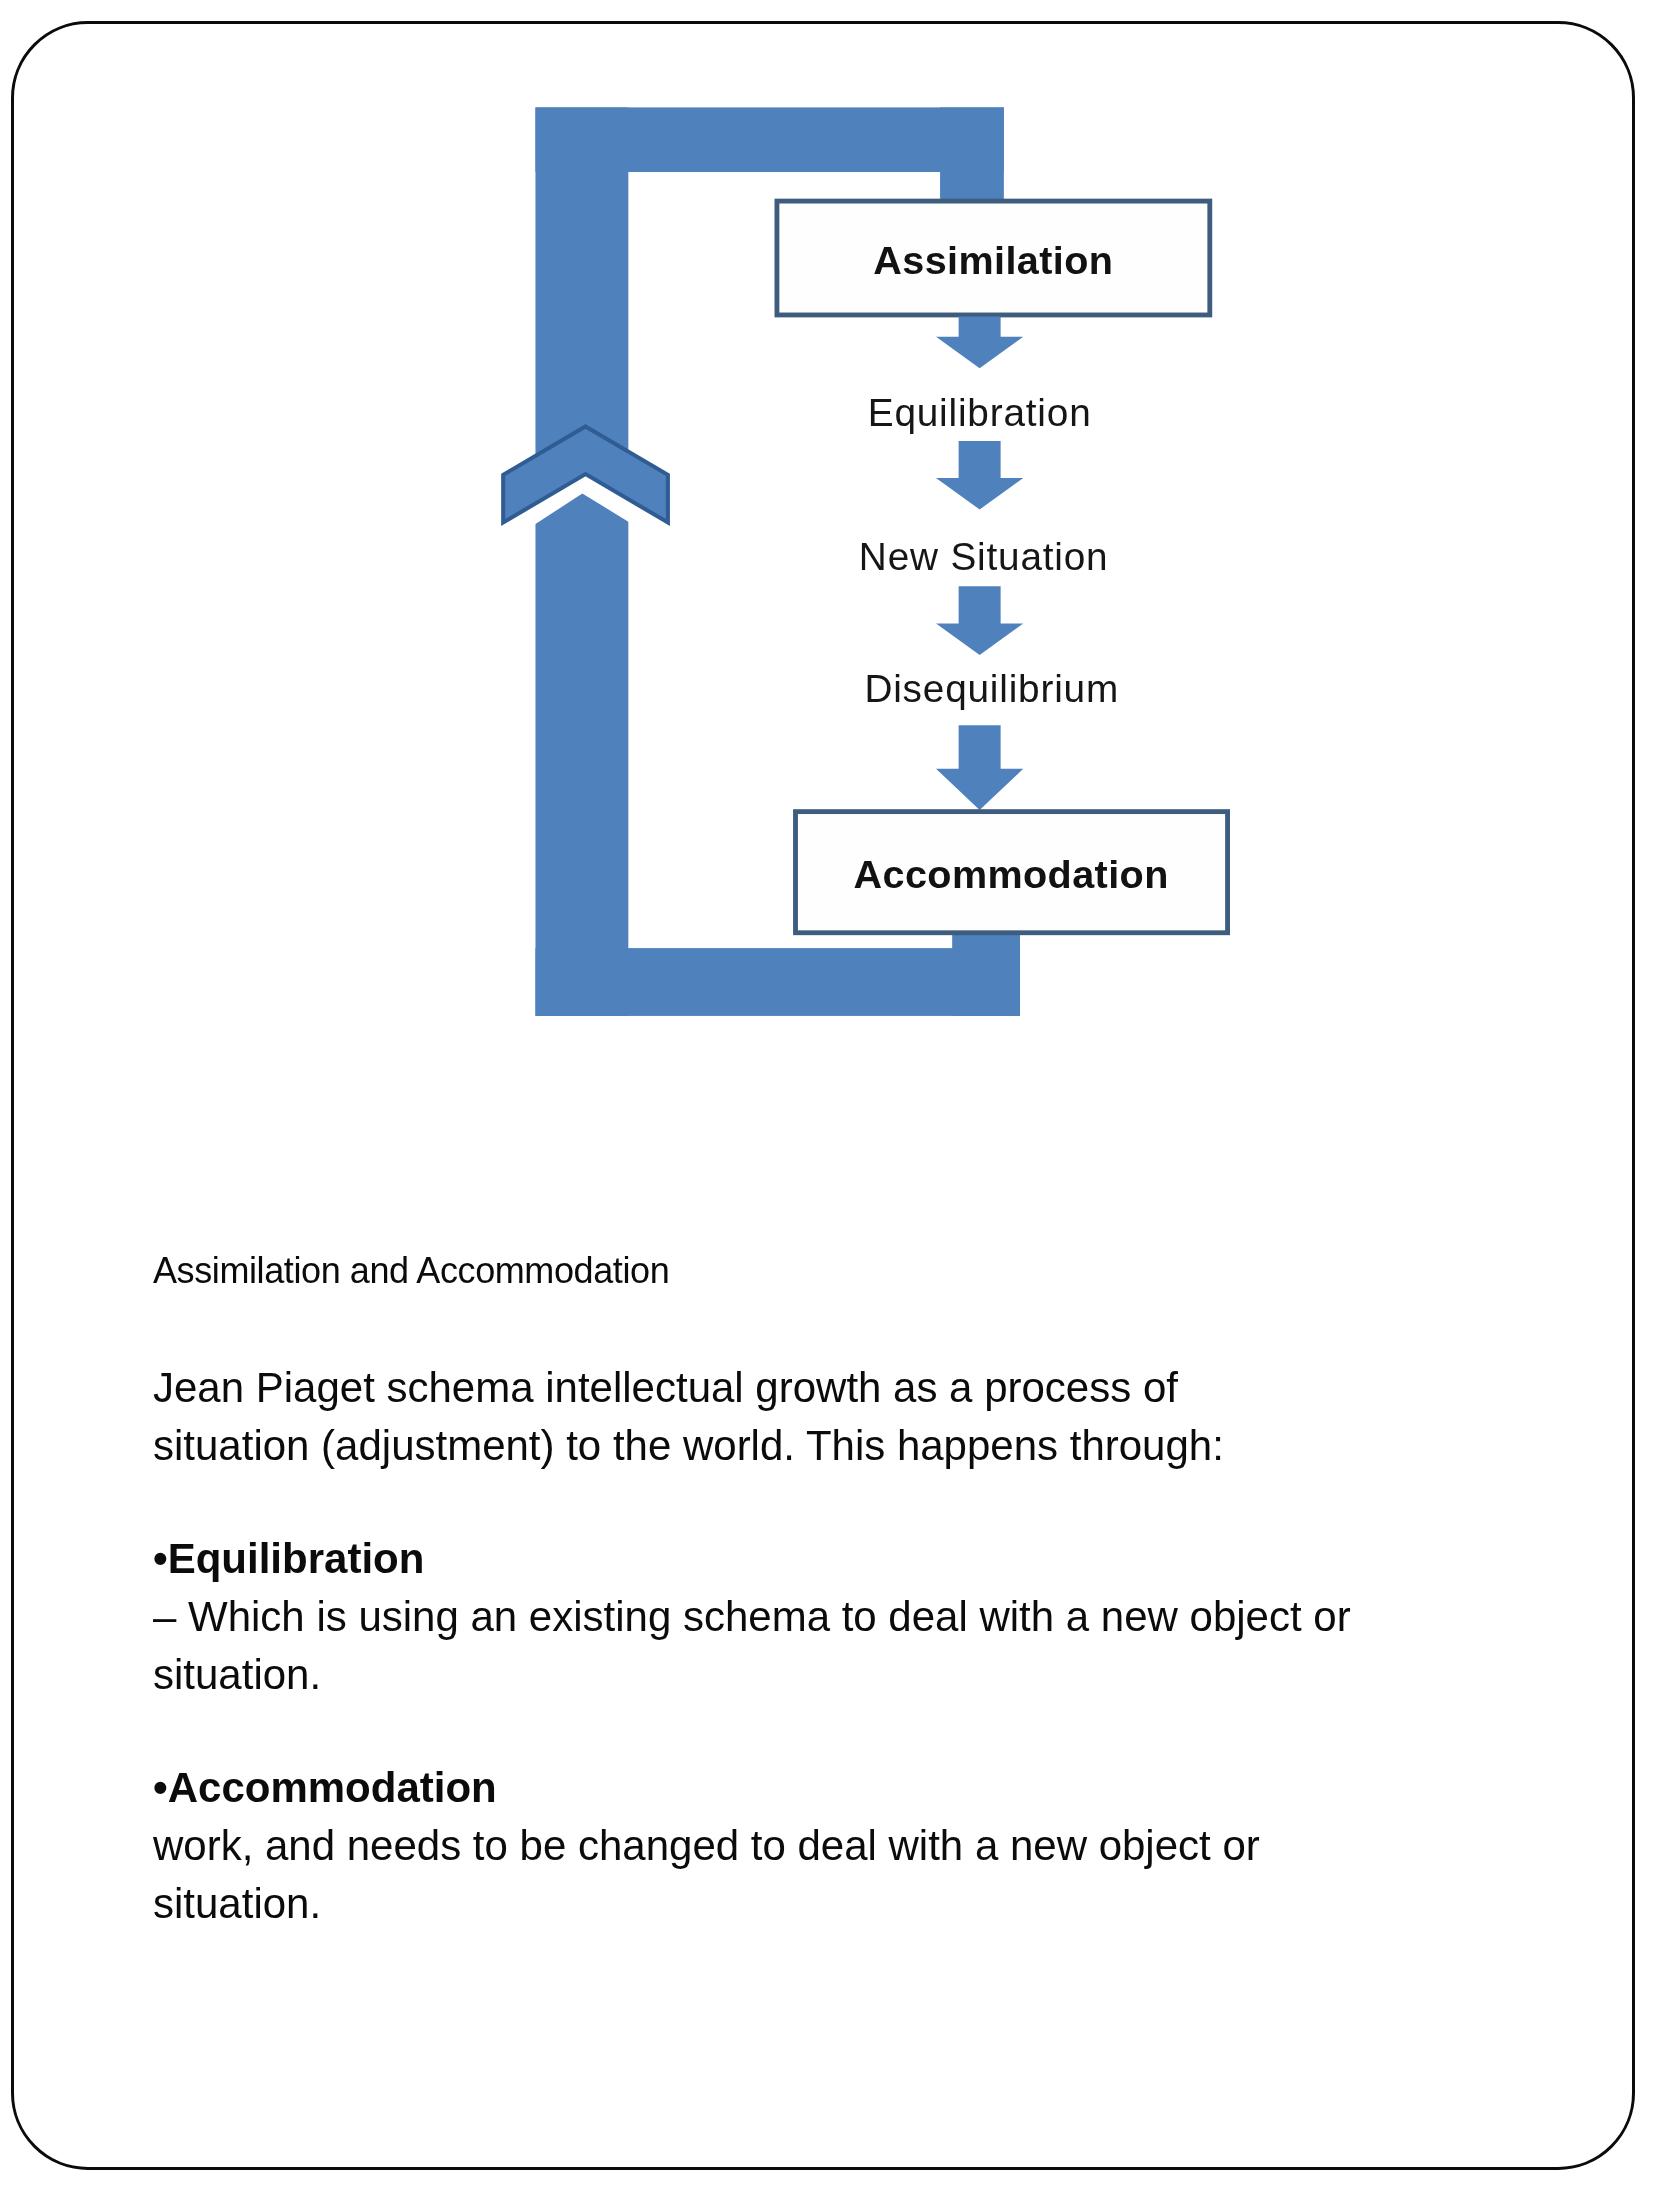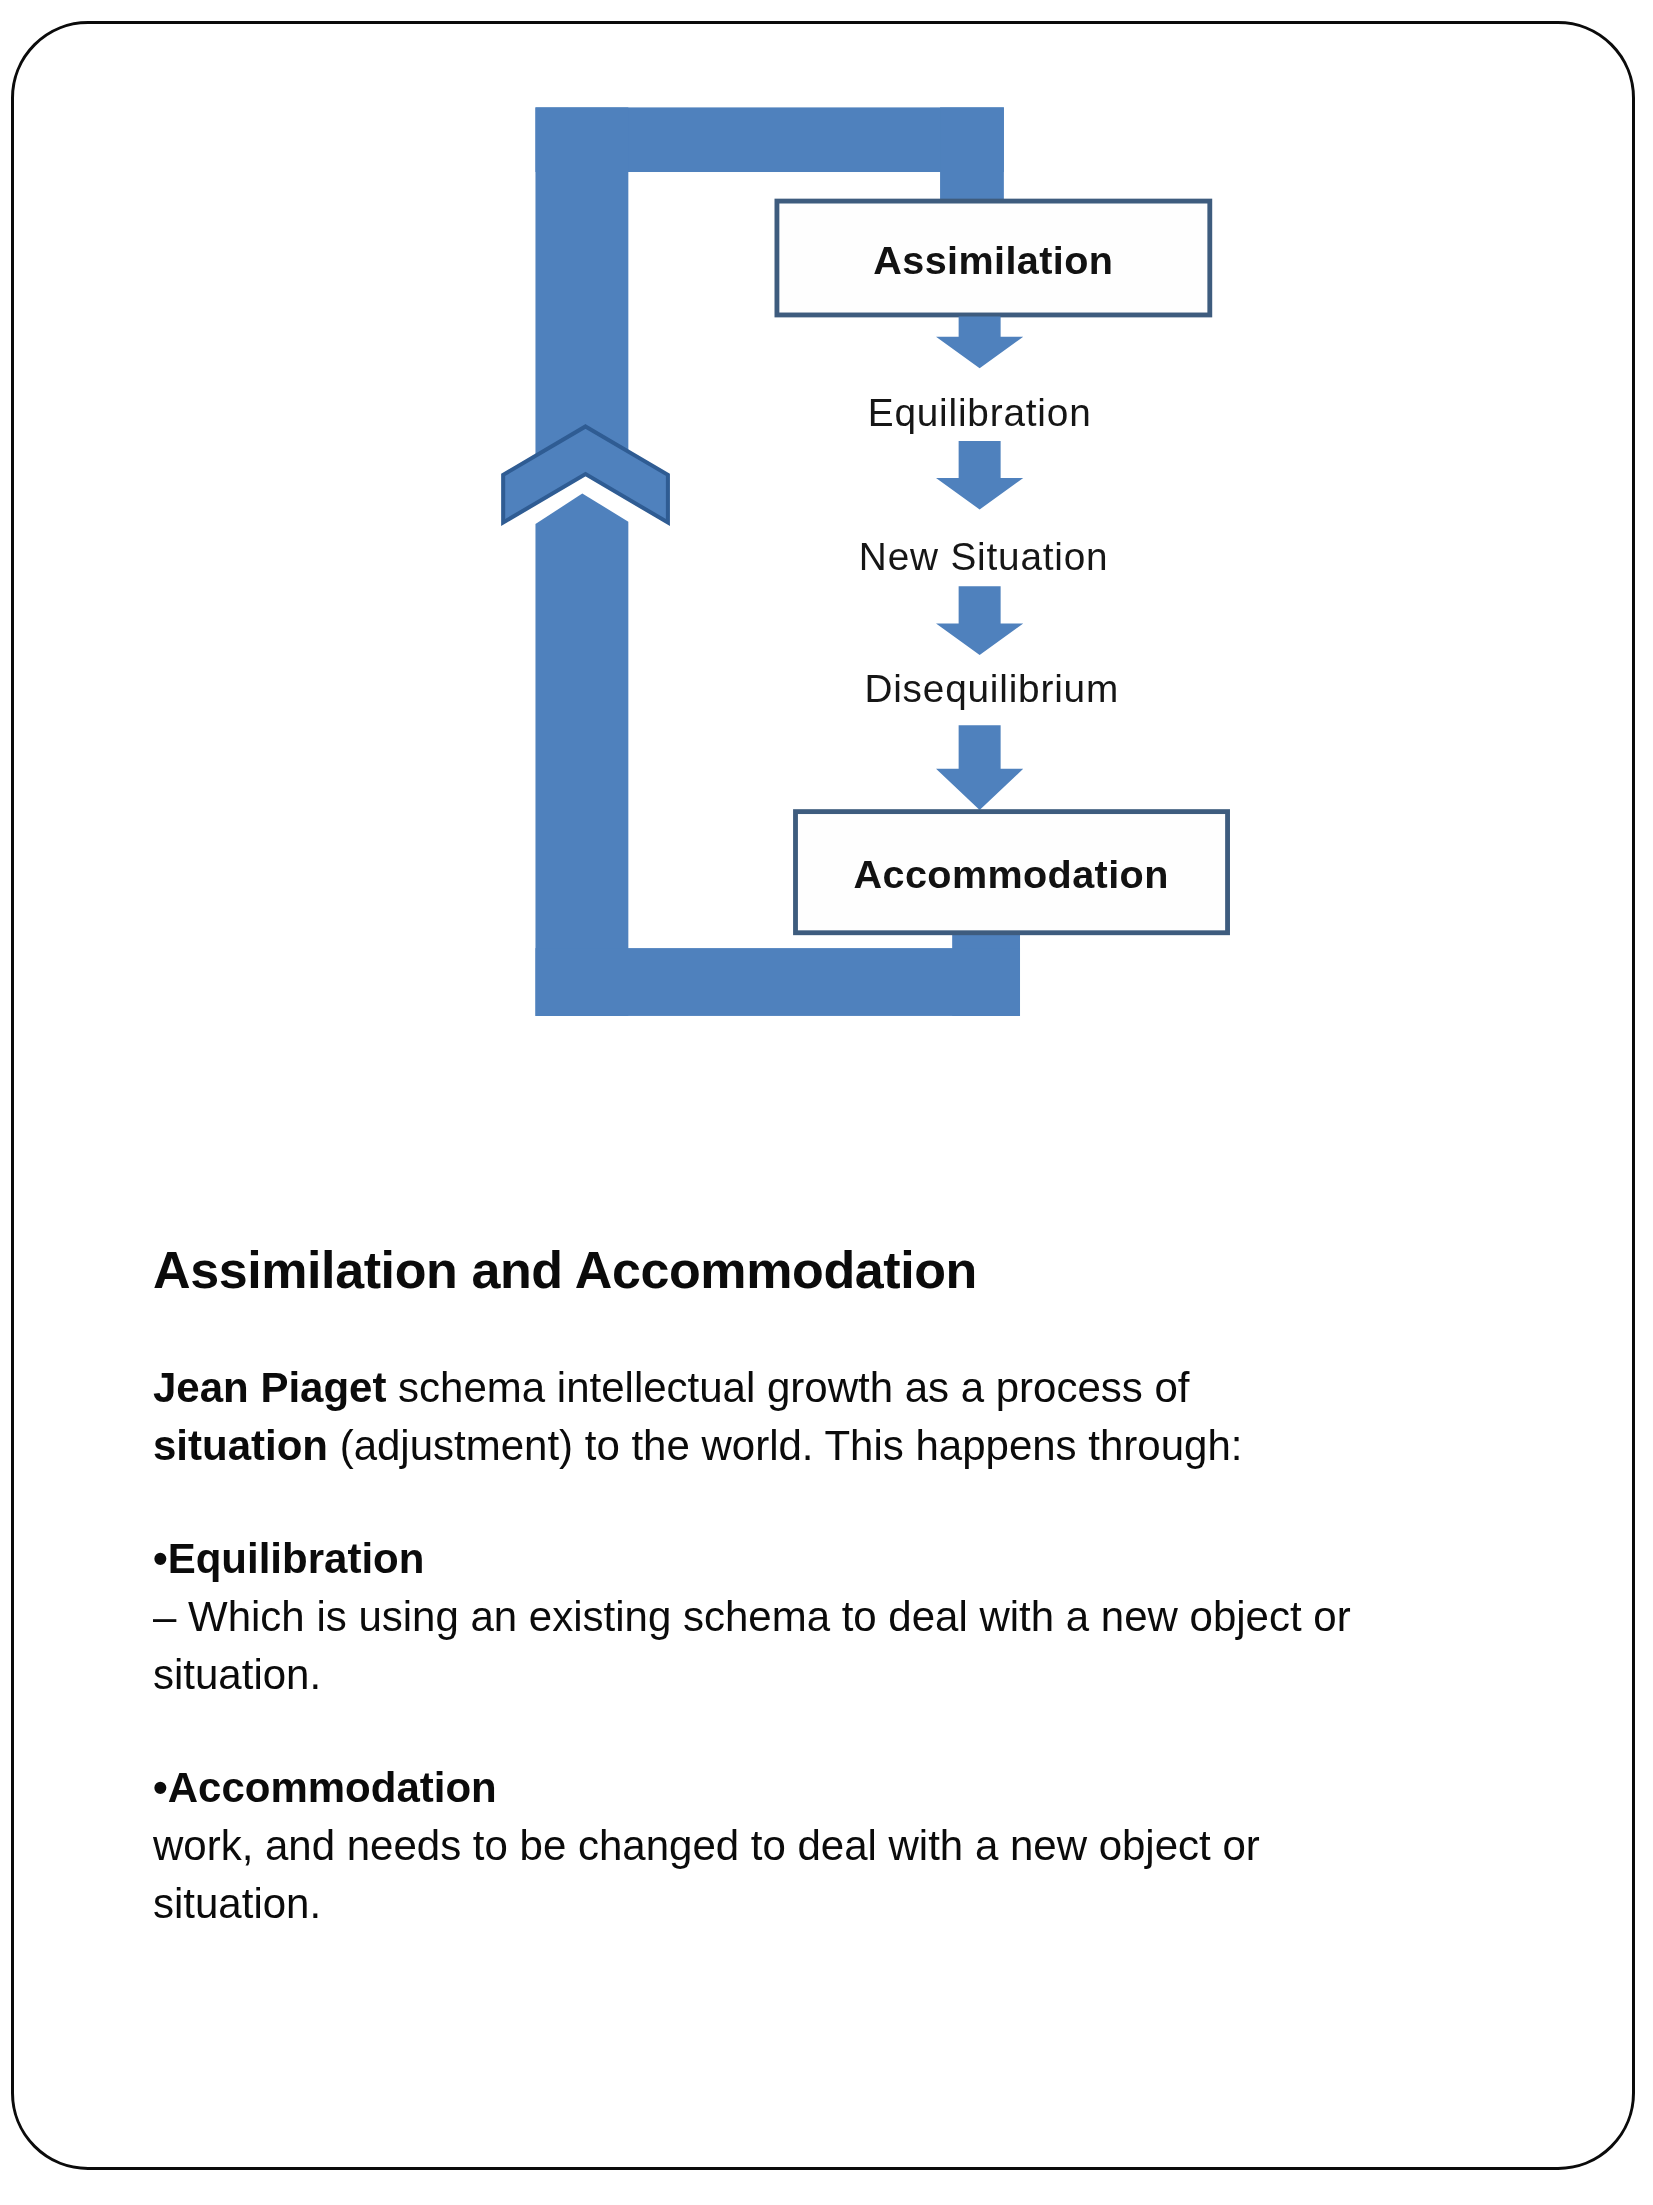--- a/index.html
+++ b/index.html
@@ -24,33 +24,33 @@
     position:absolute; left:0; top:0;
     width:1654px; height:1066px;
   }
   .content{
     position:absolute;
     left:153px; top:1242px;
     width:1421px;
   }
   .content h1{
     margin:0 0 60px 0;
-    font-size:52px;
+    font-size:36px;
     line-height:57px;
-    font-weight:bold;
+    font-weight:normal;
     color:#0b0b0b;
     letter-spacing:-0.4px;
   }
   .content p{
     margin:0;
     font-size:42px;
     line-height:58px;
     color:#0b0b0b;
   }
-  .content p strong{font-weight:bold;}
+  .content p strong{font-weight:normal;}
   .content .term{
     margin-top:55px;
     font-weight:bold;
   }
   svg text{ font-family:"Liberation Sans", sans-serif; }
   .box-label{ font-size:49px; font-weight:bold; fill:#121212; letter-spacing:0.5px; }
   .step-label{ font-size:48px; font-weight:normal; fill:#161616; letter-spacing:1px; }
 </style>
 </head>
 <body>

